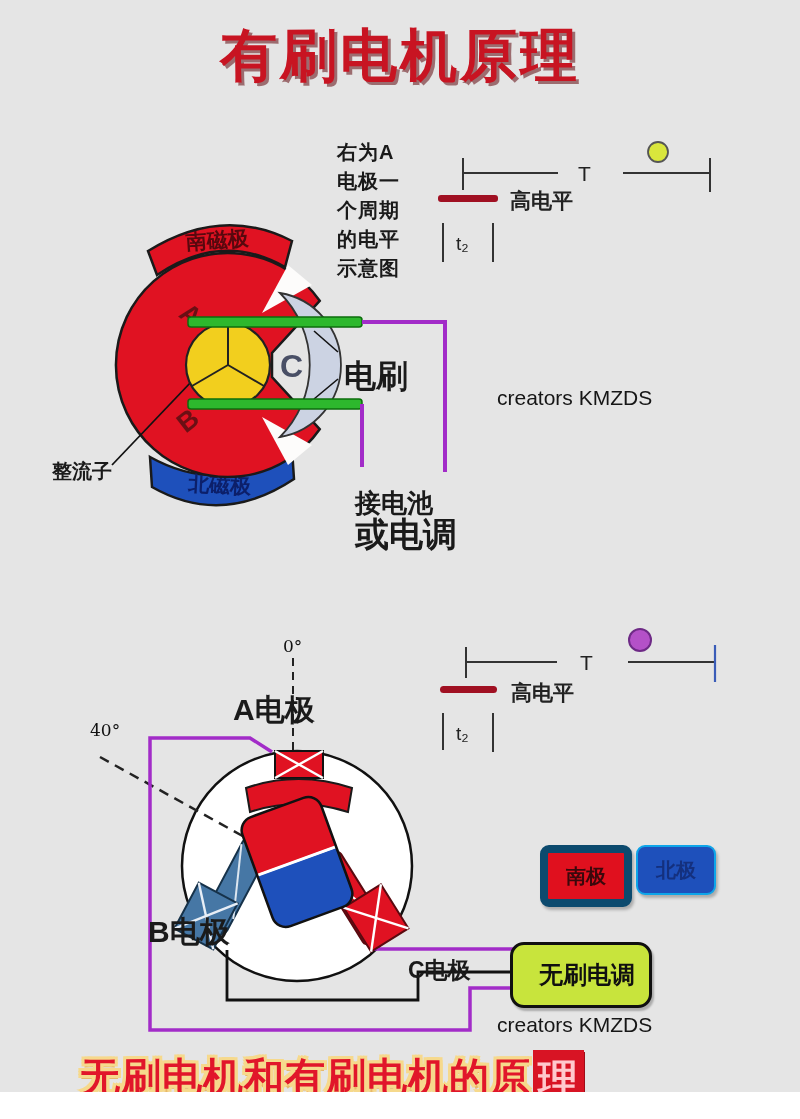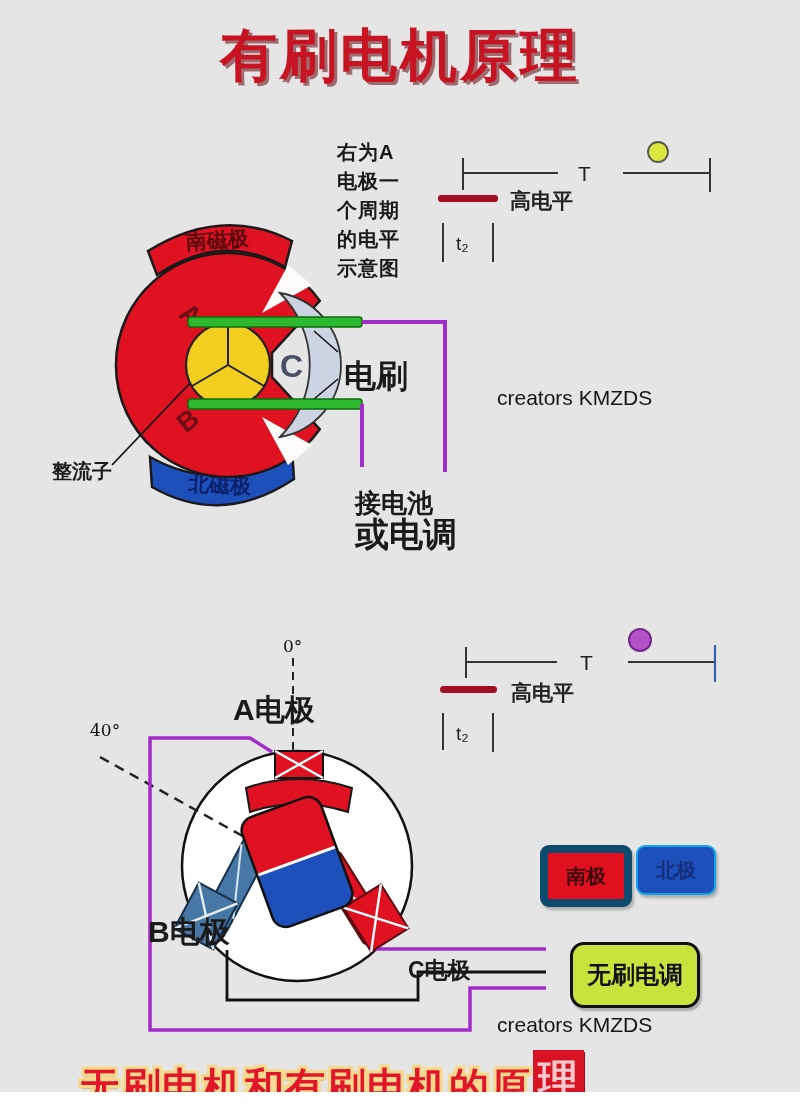--- a/index.html
+++ b/index.html
@@ -30,21 +30,21 @@
     font-size:20px;font-weight:800;
     box-shadow:2px 3px 3px rgba(0,0,0,.25);
   }
   .esc-box{
     width:124px;height:60px;border:3px solid #101010;border-radius:14px;
     background:#c8e43c;display:flex;align-items:center;justify-content:center;
     font-size:24px;font-weight:800;color:#101010;
     box-shadow:2px 3px 2px rgba(0,0,0,.25);
   }
   .banner{
-    display:flex;align-items:flex-end;
+    display:flex;align-items:flex-start;
     font-weight:900;font-size:40px;letter-spacing:1px;white-space:nowrap;
   }
   .banner-main{
     color:#e1162a;
     text-shadow:
       -3px -3px 0 #f6d98c, 3px -3px 0 #f6d98c,
       -3px 3px 0 #f6d98c, 3px 3px 0 #f6d98c,
       -3px 0 0 #f6d98c, 3px 0 0 #f6d98c,
       0 -3px 0 #f6d98c, 0 4px 0 #e8b86a;
   }
@@ -198,21 +198,21 @@
   <div class="abs lbl" style="left:148px;top:912px;font-size:30px;">B电极</div>
   <div class="abs lbl" style="left:408px;top:915px;font-size:23px;margin-top:40px;">C电极</div>
 
   <div class="abs legend-box" style="left:540px;top:845px;background:#e0101e;border:8px solid #0c4a6e;color:#3a080c;">
     <span>南极</span>
   </div>
   <div class="abs legend-box" style="left:636px;top:845px;background:#1e50bb;border:2px solid #0ea5e9;color:#14307e;">
     <span>北极</span>
   </div>
 
-  <div class="abs esc-box" style="left:570px;top:942px;">
+  <div class="abs esc-box" style="left:510px;top:942px;padding-left:12px;">
     <span>无刷电调</span>
   </div>
 
   <div class="abs credit" style="left:497px;top:1013px;">creators KMZDS</div>
 
   <div class="abs banner" style="left:80px;top:1050px;">
     <span class="banner-main">无刷电机和有刷电机的原</span>
     <span class="banner-last">理</span>
   </div>
 

